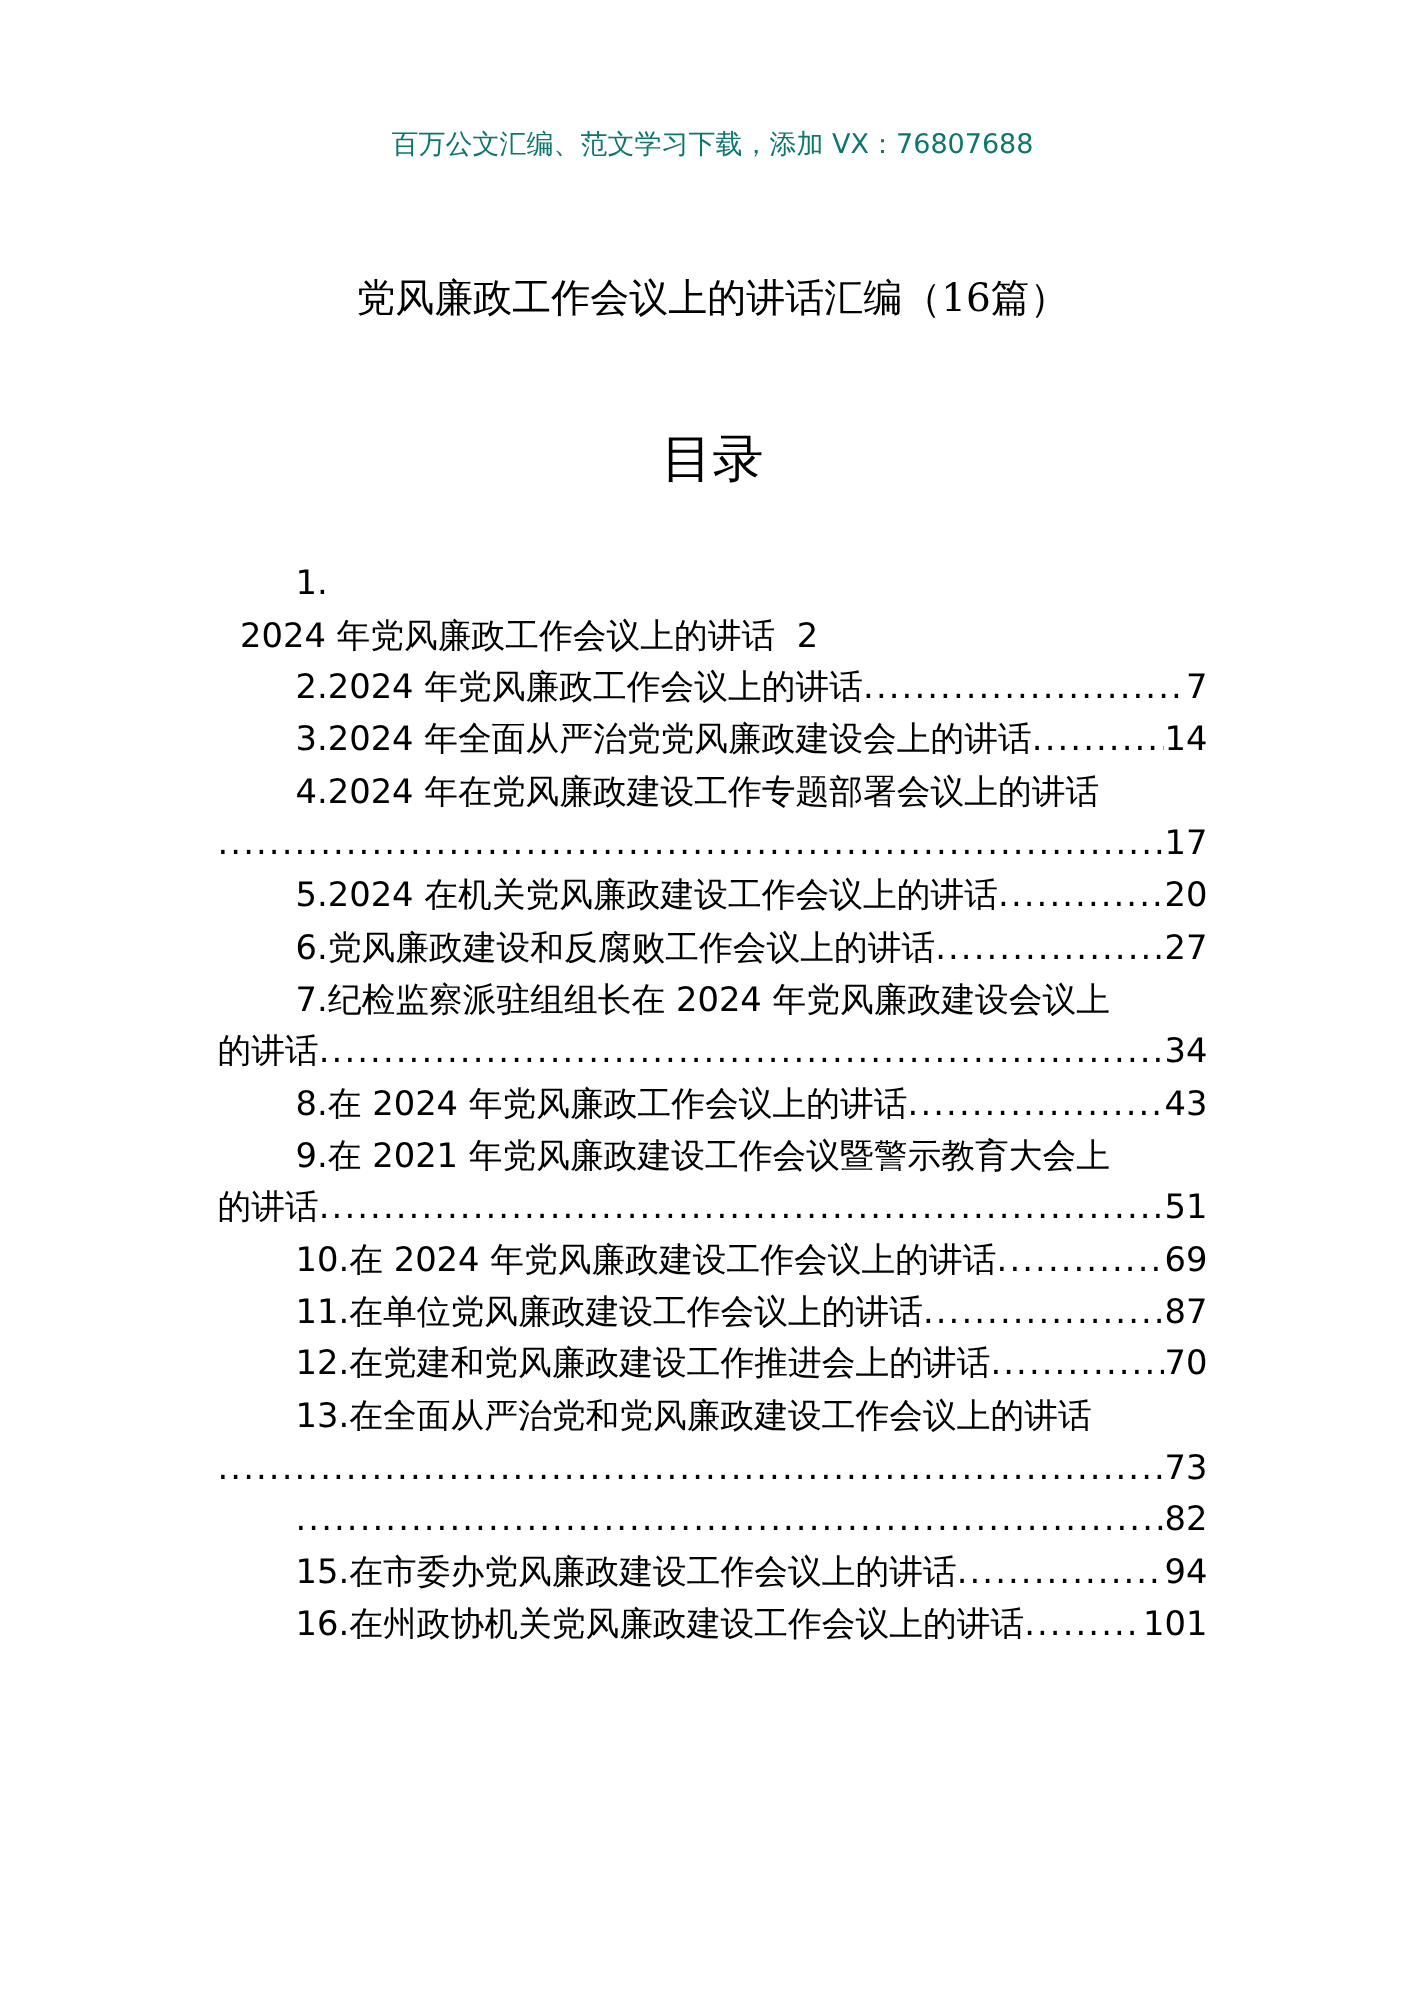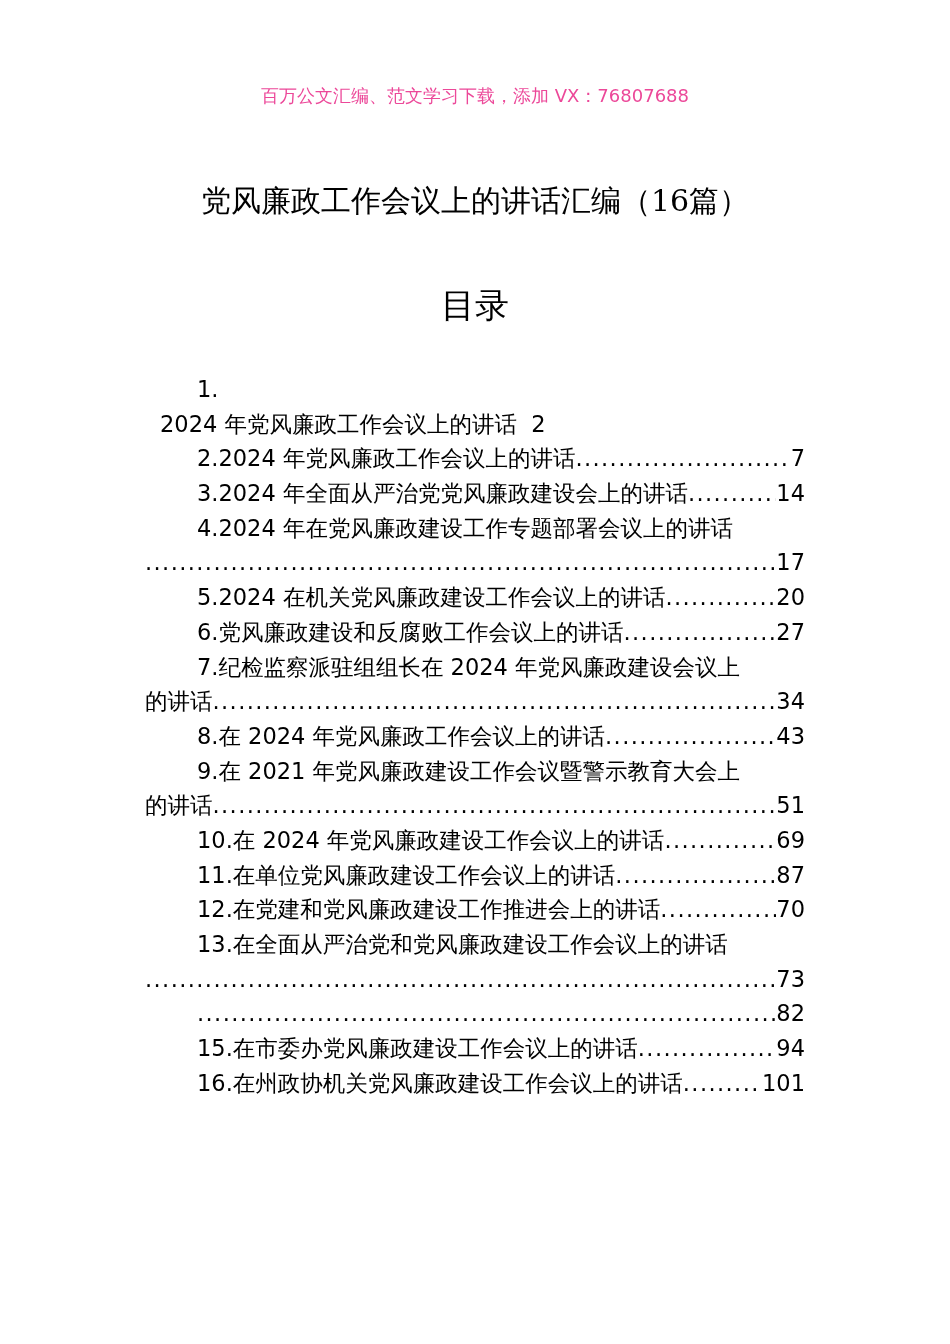--- a/index.html
+++ b/index.html
@@ -1,21 +1,21 @@
 <!DOCTYPE html>
 <html><head>
   <meta charset="utf-8">
   <style>
     html, body { margin: 0; padding: 0; background: #ffffff; }
     body { width: 950px; height: 1344px; position: relative; overflow: hidden;
            font-family: "DejaVu Sans", sans-serif; color: #000; }
     .header { position: absolute; top: 84px; left: 0; width: 950px; text-align: center;
-              font-size: 18px; color: #ec4899; font-family: "DejaVu Sans", sans-serif; }
+              font-size: 18px; color: #0f766e; font-family: "DejaVu Sans", sans-serif; }
     .title { position: absolute; top: 181px; left: 0; width: 950px; text-align: center;
-             font-size: 30px; letter-spacing: 0px; font-family: "DejaVu Sans", sans-serif; }
+             font-size: 26px; letter-spacing: 0px; font-family: "DejaVu Sans", sans-serif; }
     .title .num { font-family: "DejaVu Serif", serif; }
     .toc-heading { position: absolute; top: 283px; left: 0; width: 950px; text-align: center;
                    font-size: 34px; }
     .toc { position: absolute; top: 372px; left: 145px; width: 660px; font-size: 22.5px; }
     .line { height: 34.7px; line-height: 34.7px; white-space: nowrap; position: relative; }
     .ind { padding-left: 52px; }
     .ind2 { padding-left: 15px; }
     .row { display: flex; align-items: flex-end; }
     .row .t { white-space: nowrap; }
     .row .dots { flex: 1; overflow: hidden; white-space: nowrap; letter-spacing: 1.4px; }

